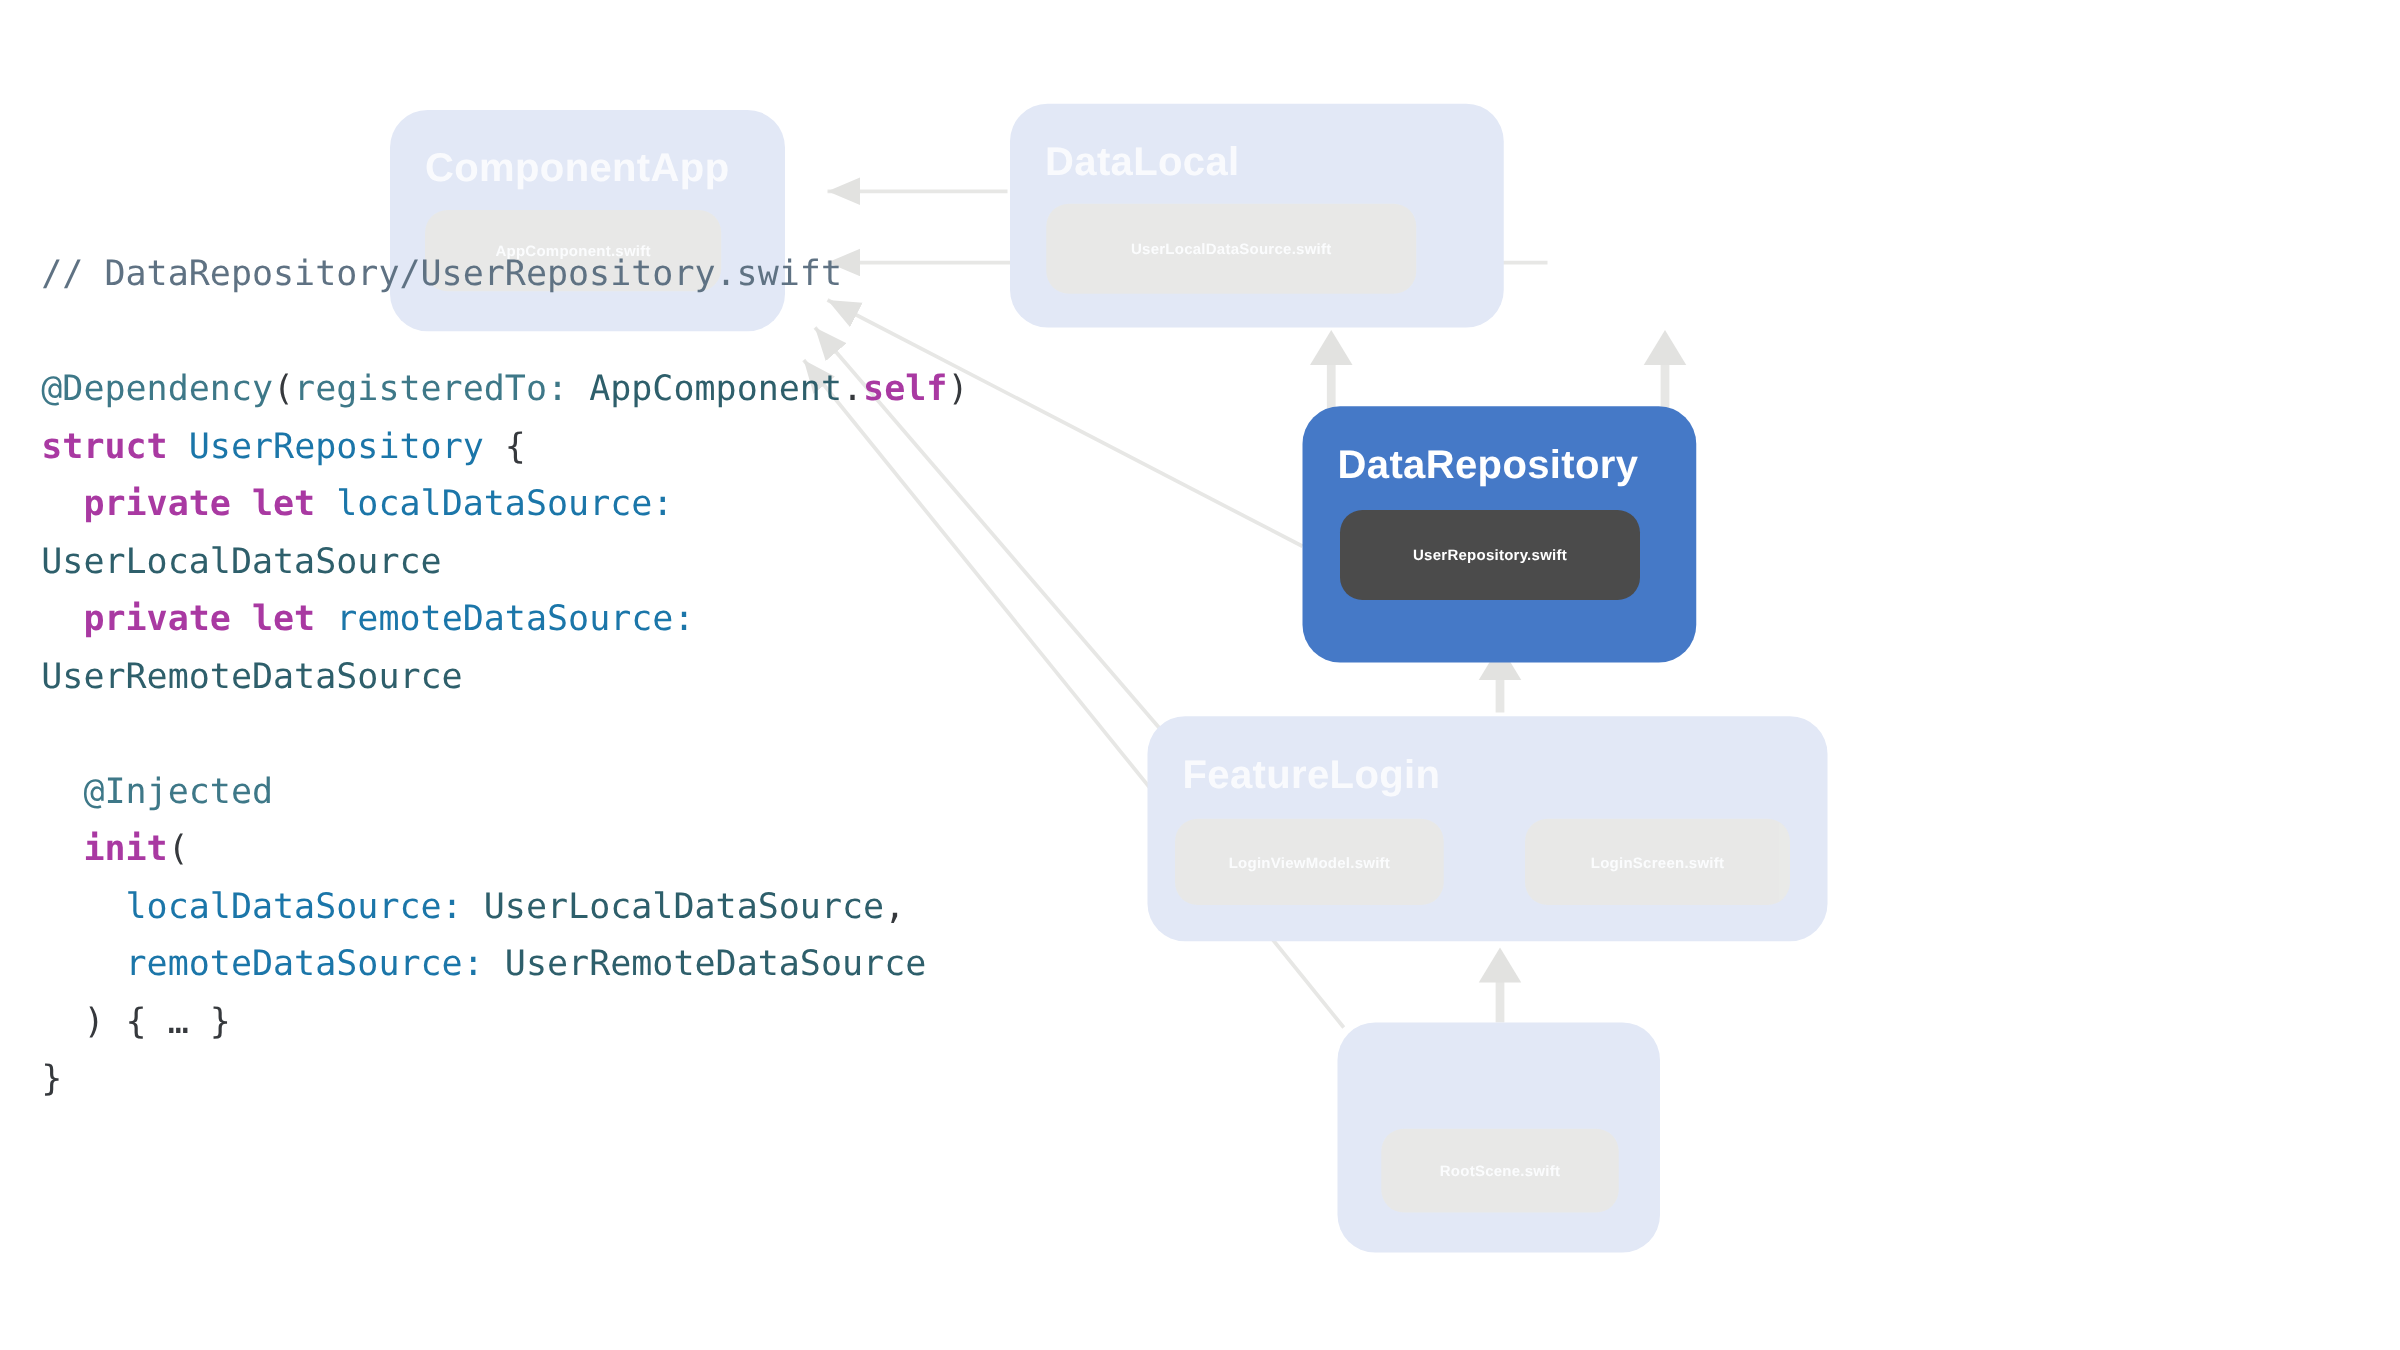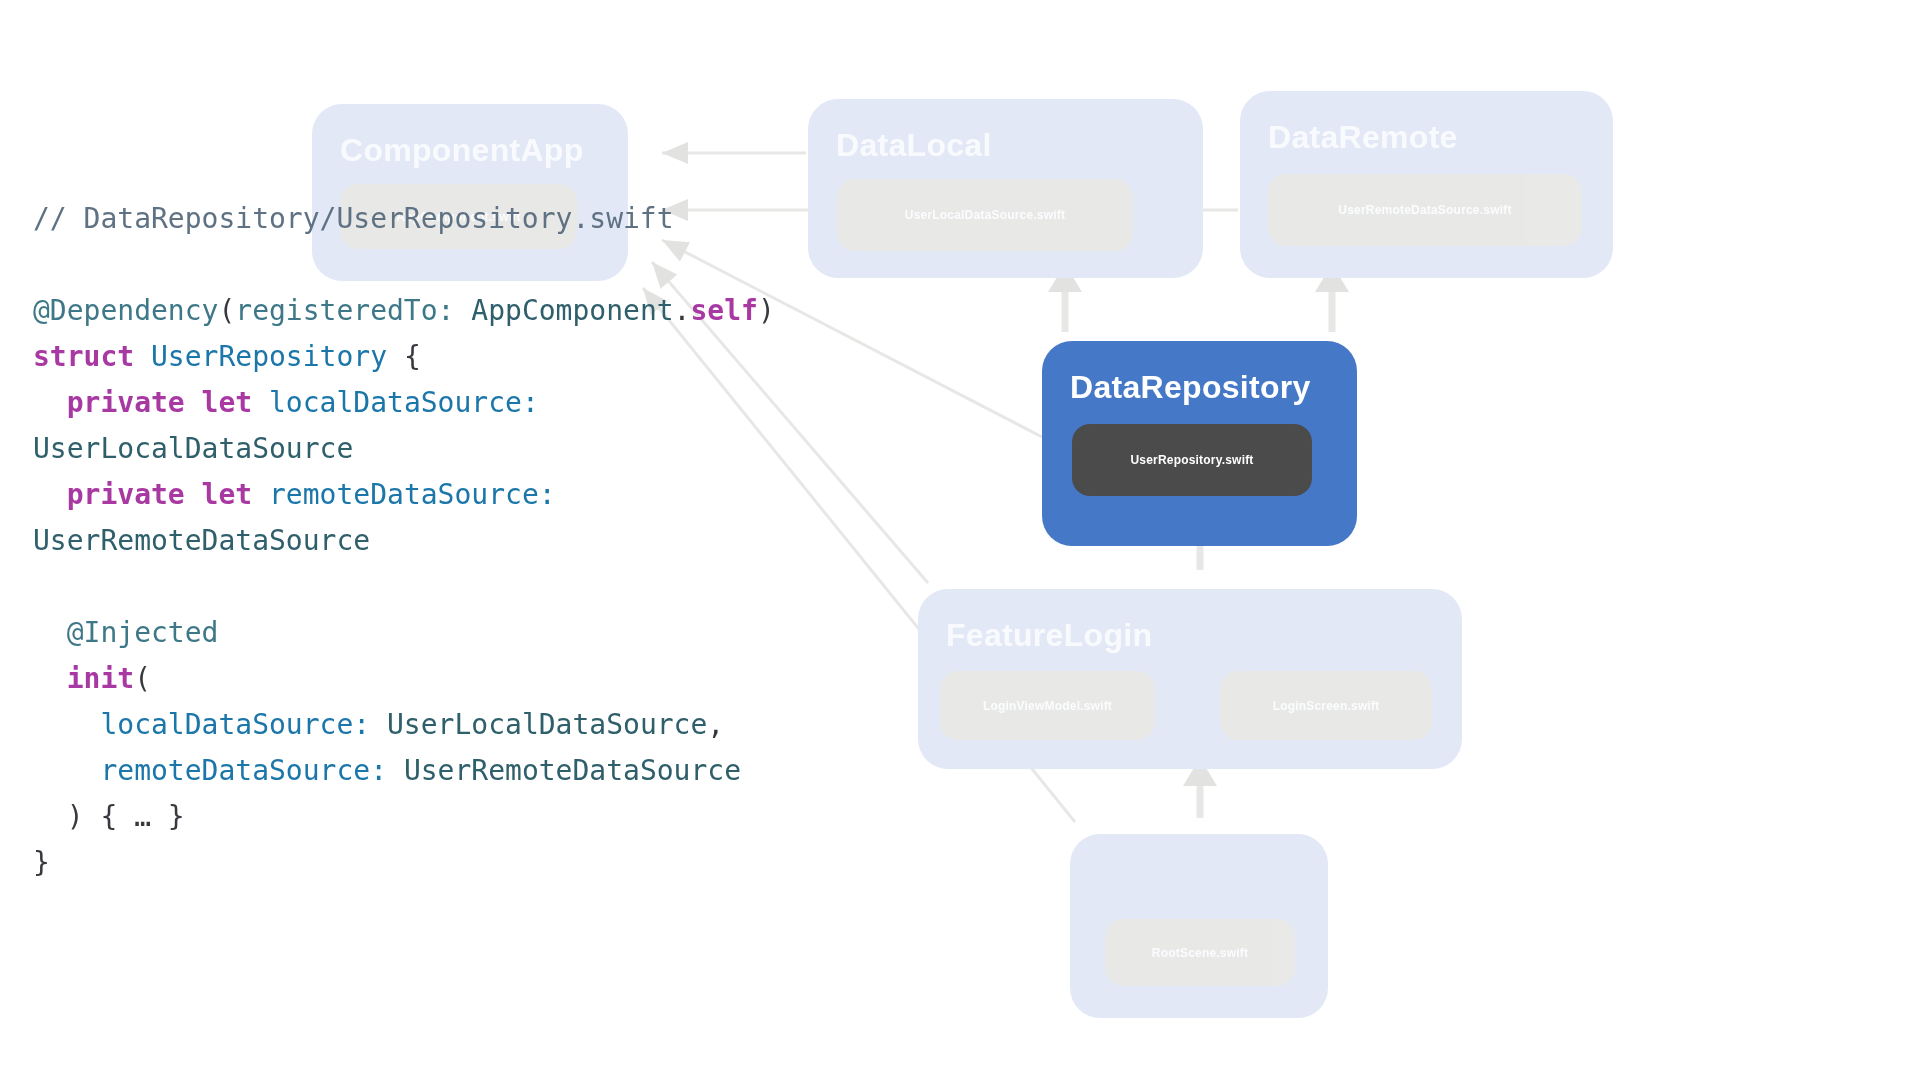--- a/index.html
+++ b/index.html
@@ -5,21 +5,21 @@
   html,body{margin:0;padding:0;background:#fff;}
   .canvas{position:relative;width:1920px;height:1080px;overflow:hidden;
           font-family:"Liberation Sans",sans-serif;background:var(--background,#fff);}
   
   .arrows{position:absolute;left:0;top:0;z-index:0;pointer-events:none;}
   .arrow-line{stroke:var(--arrow);stroke-width:3;fill:none;}
   .arrow-shaft{stroke:var(--arrow);stroke-width:7;fill:none;}
   .arrow-head{fill:var(--arrow_head);}
   .arrow-dark-tip{fill:var(--arrow_dark_tip);}
   
-  .module{position:absolute;border-radius:30px;background:var(--module_fill);z-index:1;margin-top:16px;}
+  .module{position:absolute;border-radius:30px;background:var(--module_fill);z-index:1;}
   .module-title{padding:28px 28px 0 28px;font-weight:bold;font-size:32px;line-height:36px;
                 color:var(--white);opacity:.82;white-space:nowrap;letter-spacing:.3px;}
   .chip{position:absolute;border-radius:18px;background:var(--chip_fill);
         display:flex;align-items:center;justify-content:center;
         font-weight:bold;font-size:12px;color:var(--white);opacity:.88;
         white-space:nowrap;letter-spacing:.2px;}
   .module.highlight{background:var(--accent_blue);}
   .module.highlight .module-title{opacity:1;}
   .module.highlight .chip{background:var(--dark_chip);opacity:1;}
   
@@ -81,24 +81,20 @@
   <div class="module" style="left:312px;top:88px;width:316px;height:177px;">
     <div class="module-title">ComponentApp</div>
     <div class="chip" style="left:28px;top:80px;width:237px;height:65px;">AppComponent.swift</div>
   </div>
 
   <div class="module" style="left:808px;top:83px;width:395px;height:179px;">
     <div class="module-title">DataLocal</div>
     <div class="chip" style="left:29px;top:80px;width:296px;height:72px;">UserLocalDataSource.swift</div>
   </div>
 
-  <div class="module" style="left:1240px;top:75px;width:373px;height:187px;">
-    <div class="module-title">DataRemote</div>
-    <div class="chip" style="left:28px;top:83px;width:314px;height:72px;">UserRemoteDataSource.swift</div>
-  </div>
 
   <div class="module highlight" style="left:1042px;top:325px;width:315px;height:205px;">
     <div class="module-title">DataRepository</div>
     <div class="chip" style="left:30px;top:83px;width:240px;height:72px;">UserRepository.swift</div>
   </div>
 
   <div class="module" style="left:918px;top:573px;width:544px;height:180px;">
     <div class="module-title">FeatureLogin</div>
     <div class="chip" style="left:22px;top:82px;width:215px;height:69px;">LoginViewModel.swift</div>
     <div class="chip" style="left:302px;top:82px;width:212px;height:69px;">LoginScreen.swift</div>

